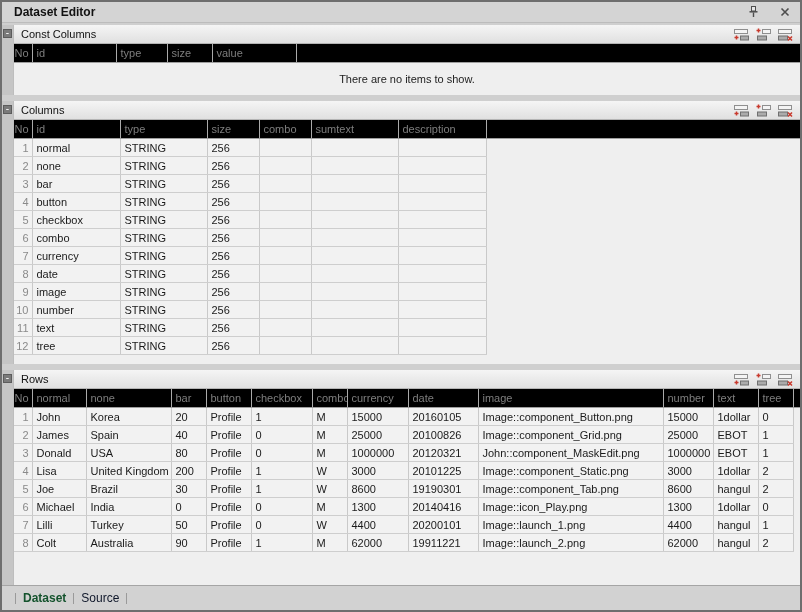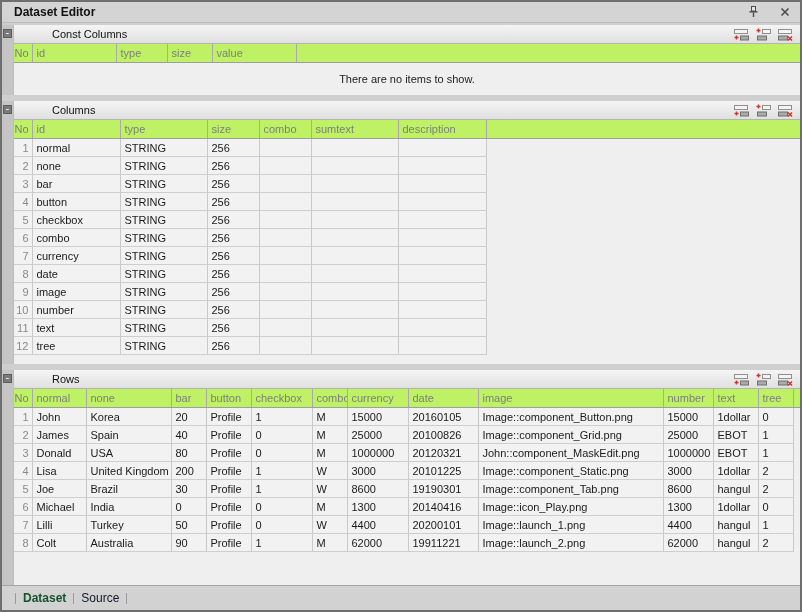--- a/index.html
+++ b/index.html
@@ -21,26 +21,26 @@
   .section.gap{margin-top:6px;}
   .section.grow{flex:1 1 auto;min-height:0;}
   .strip{flex:0 0 11px;background:#c5c5c5;border-right:1px solid #bdbdbd;}
   .collapse-btn{width:9px;height:9px;margin:4px auto 0;background:#7a7a7a;
     border:1px solid #5c5c5c;color:#fff;font-size:10px;line-height:6px;
     text-align:center;box-sizing:border-box;cursor:default;}
   .sec-body{flex:1 1 auto;display:flex;flex-direction:column;min-width:0;background:#efefef;}
   .sec-header{height:18px;flex:0 0 18px;display:flex;align-items:center;
     background:linear-gradient(#f5f5f5,#e0e0e0);border-bottom:1px solid #b4b4b4;
     padding:0 7px;}
-  .sec-title{color:#111;margin-left:31px;}
+  .sec-title{color:#111;}
   .sec-icons{margin-left:auto;display:flex;align-items:center;gap:7px;}
   .sec-icons span{display:inline-flex;width:15px;height:13px;cursor:default;}
   
   table.grid{border-collapse:collapse;table-layout:fixed;width:100%;background:#efefef;}
-  table.grid th{height:18px;background:#bef264;border-right:1px solid #aaaaaa;
+  table.grid th{height:18px;background:#000000;border-right:1px solid #aaaaaa;
     border-bottom:1px solid #9e9e9e;color:#7e7e7e;font-weight:normal;font-size:11px;
     text-align:left;padding:0 0 0 4px;overflow:hidden;white-space:nowrap;}
   table.grid th.h-fill{border-right:none;}
   table.grid td{height:17px;background:#f2f2f2;border-right:1px solid #c9c9c9;
     border-bottom:1px solid #cecece;padding:0 0 0 4px;overflow:hidden;
     white-space:nowrap;font-size:11px;color:#1a1a1a;}
   table.grid td.b-fill{background:transparent;border:none;}
   table.grid .c-no{text-align:right;padding:0 3px 0 0;}
   table.grid td.c-no{color:#8a8a8a;}
   .empty-area{height:32px;display:flex;align-items:center;justify-content:center;

